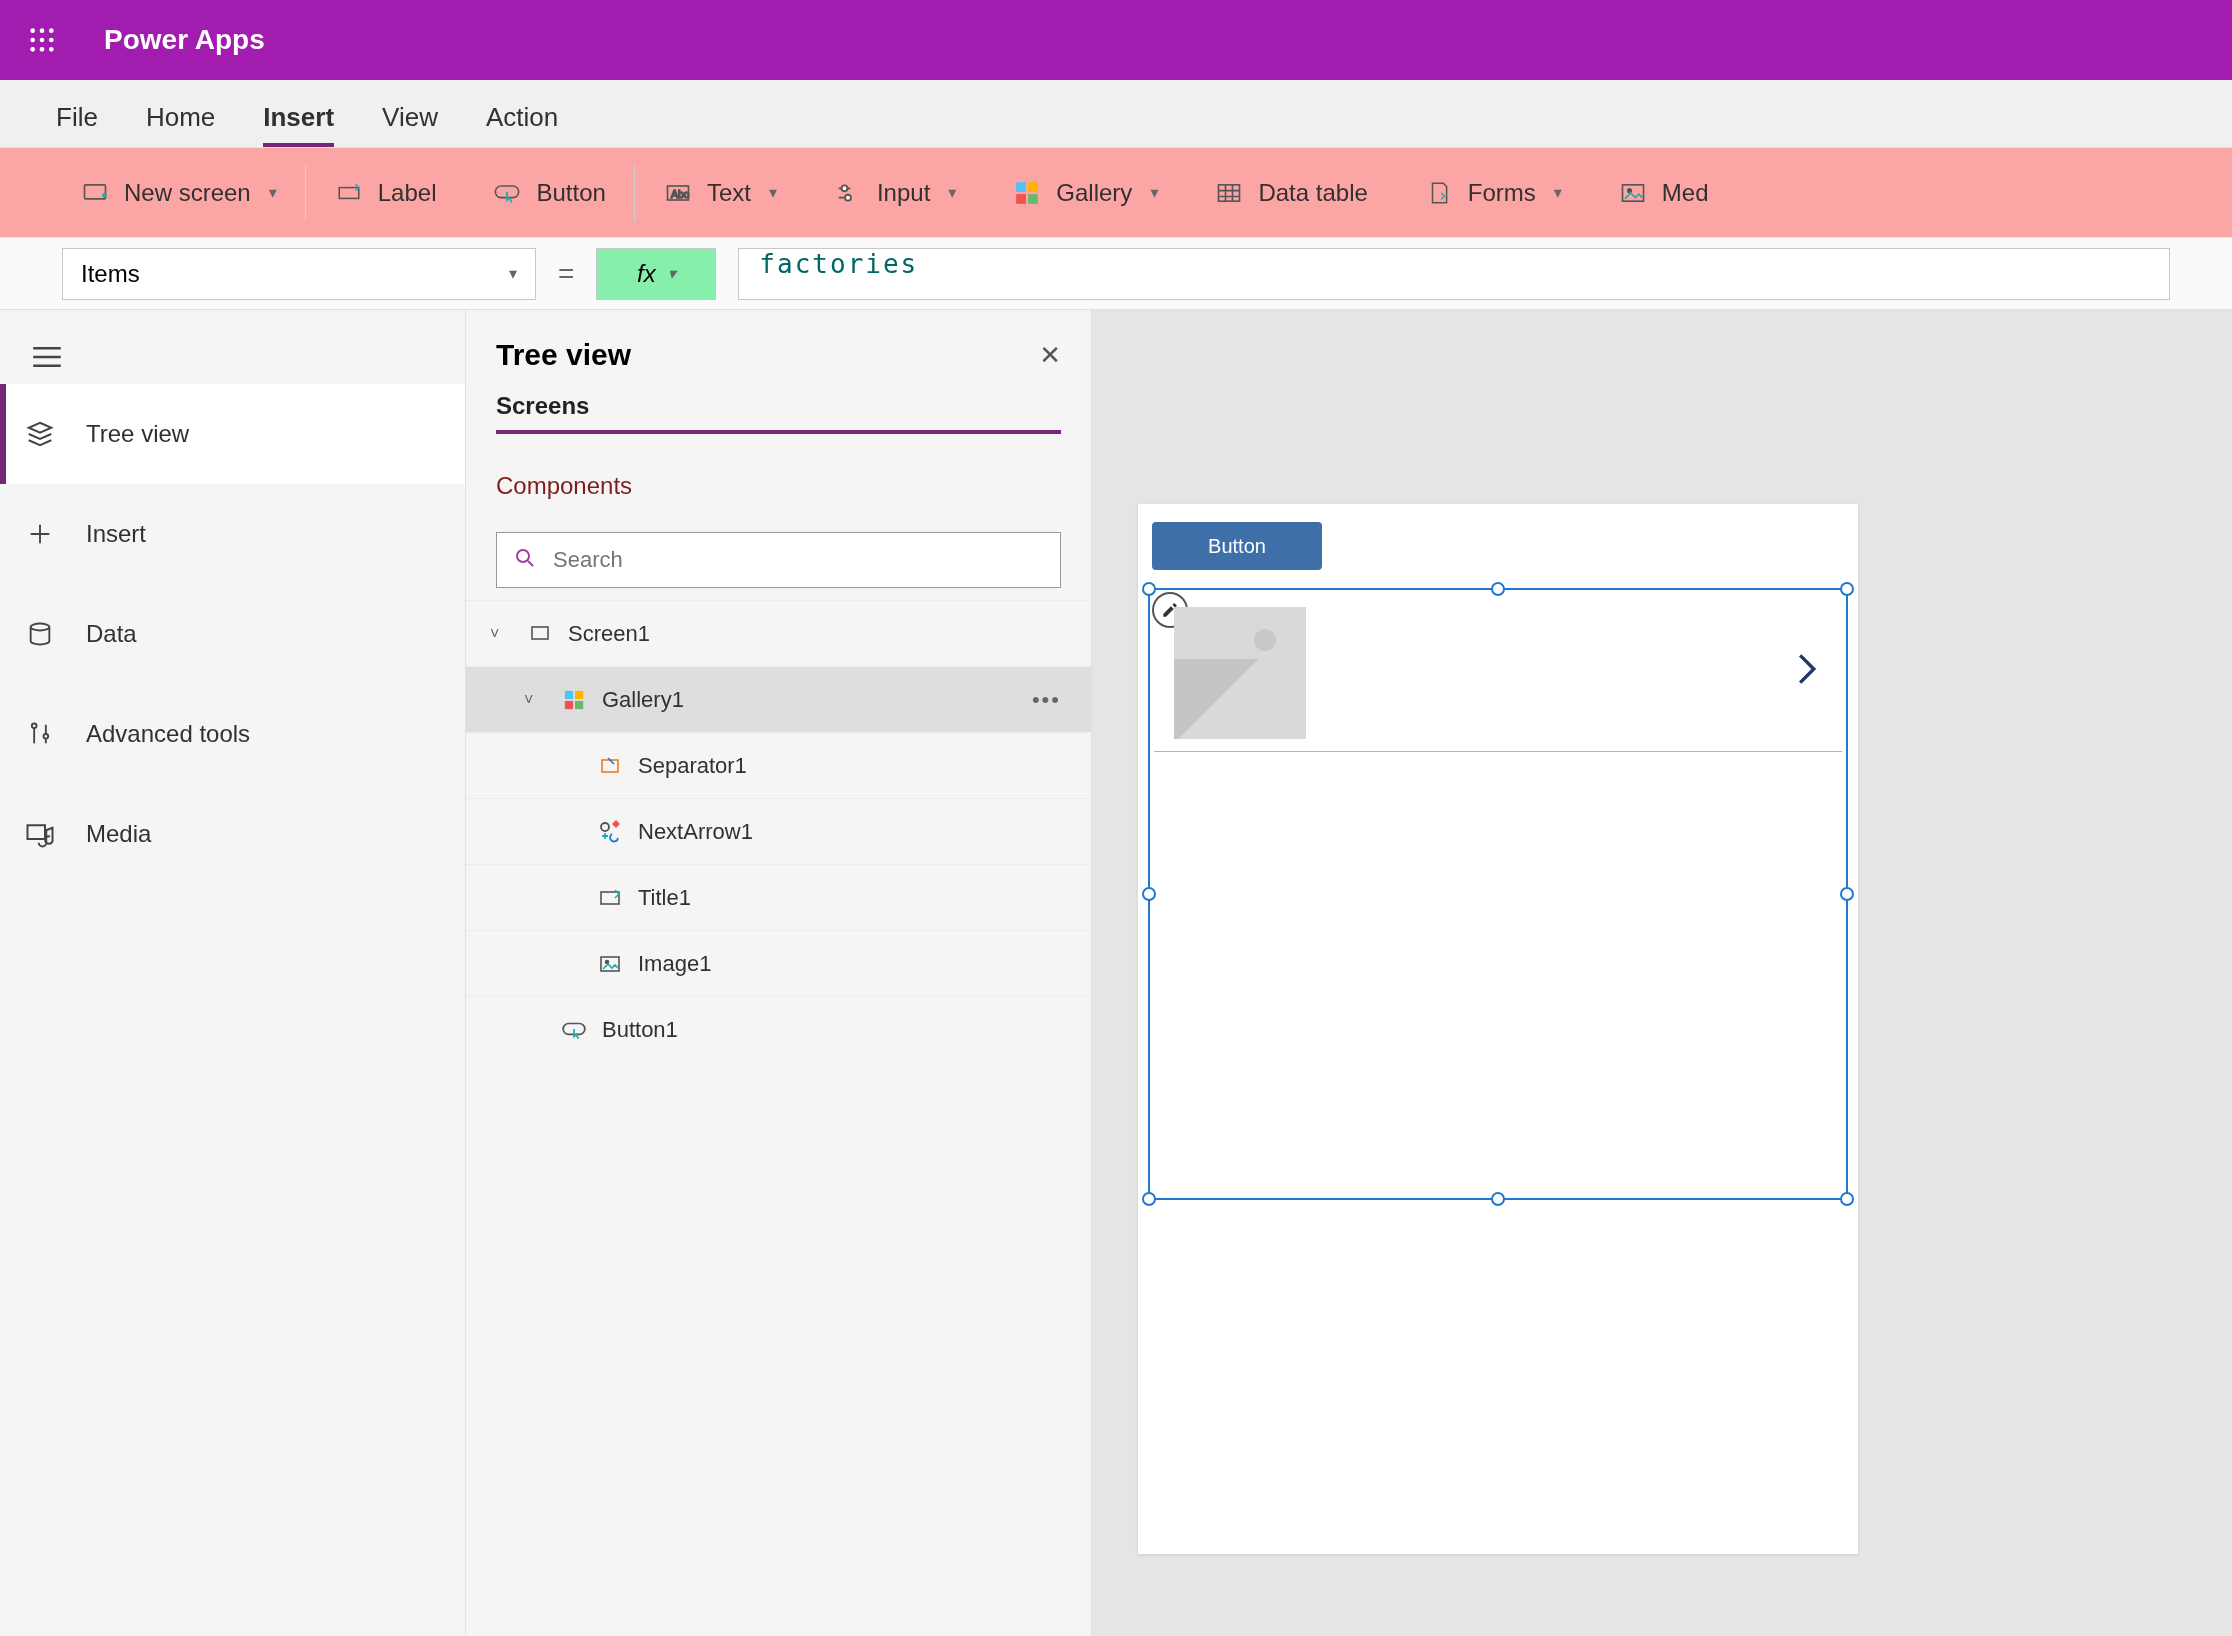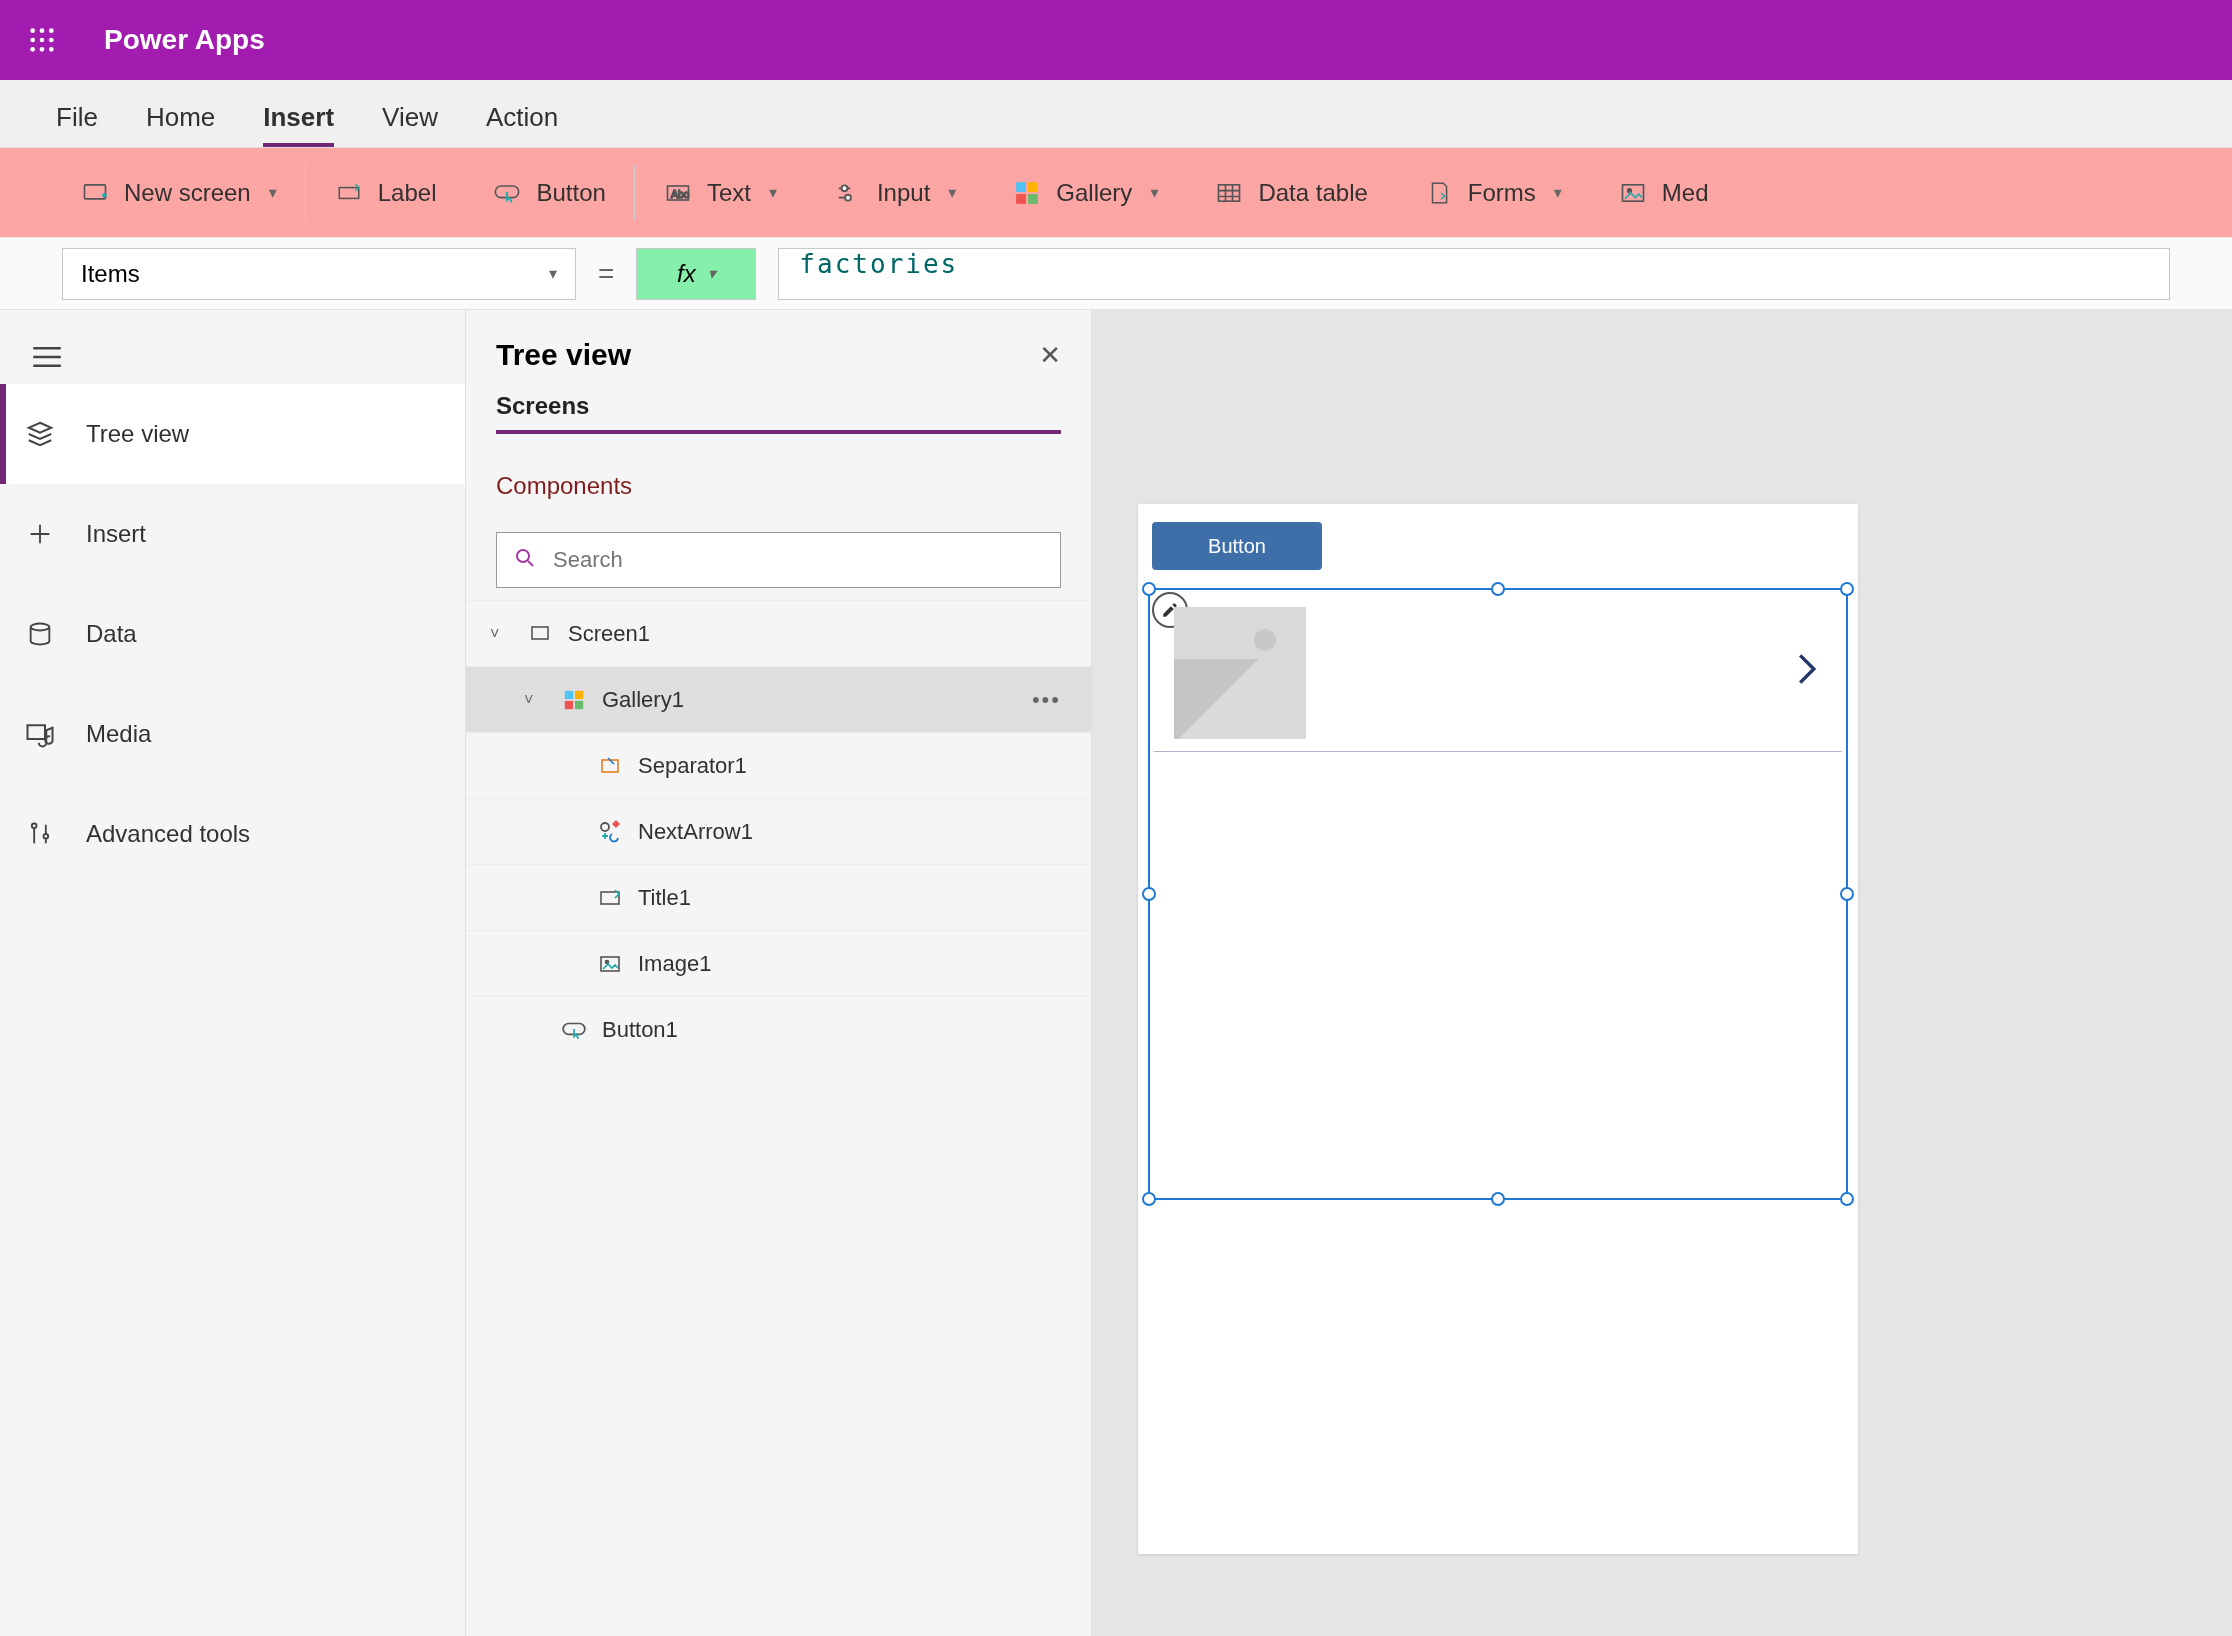--- a/index.html
+++ b/index.html
@@ -18,21 +18,21 @@
 
   
   .ribbon { height: 90px; background:#fca5a5; display:flex; align-items:center; padding-left:52px; gap:0; border-bottom:1px solid #e1e1e1; overflow:hidden; }
   .ribbon-group { display:flex; align-items:center; height:100%; padding:0 28px; gap:14px; cursor:pointer; font-size:24px; color:#323130; }
   .ribbon-sep { width:1px; height:56px; background:#d0d0d0; }
   .ribbon-icon { width:30px; height:30px; display:flex; align-items:center; justify-content:center; }
   .chev { font-size:16px; color:#666; margin-left:4px; }
 
   
   .formula-row { height: 72px; background:#fafafa; display:flex; align-items:center; padding:0 62px; gap:22px; border-bottom:1px solid #e1e1e1;}
-  .prop-select { width: 514px; height:52px; border:1px solid #c8c8c8; background:#fff; display:flex; align-items:center; justify-content:space-between; padding:0 18px; font-size:24px; }
+  .prop-select { width: 474px; height:52px; border:1px solid #c8c8c8; background:#fff; display:flex; align-items:center; justify-content:space-between; padding:0 18px; font-size:24px; }
   .equals { font-size:28px; color:#666; }
   .fx-box { width:120px; height:52px; border:1px solid #c8c8c8; background:#86efac; display:flex; align-items:center; justify-content:center; gap:8px; font-style:italic; font-size:24px; }
   .formula-input { flex:1; height:52px; border:1px solid #c8c8c8; background:#fff; padding:0 20px; font-family: Consolas, monospace; font-size:26px; color:#006666; letter-spacing:2px; }
 
   
   .main-area { display:flex; height: calc(100% - 80px - 68px - 90px - 72px); }
 
   
   .rail { width: 466px; background:#f5f5f5; border-right:1px solid #e1e1e1; padding-top:20px;}
   .rail-ham { height:54px; display:flex; align-items:center; padding-left:32px; }
@@ -240,37 +240,37 @@
       <span class="rail-icon">
           <svg viewBox="0 0 24 24" width="28" height="28" fill="none" stroke="#444" stroke-width="1.6">
             <ellipse cx="12" cy="6" rx="8" ry="3"></ellipse>
             <path d="M4 6v12c0 1.7 3.6 3 8 3s8-1.3 8-3V6"></path>
           </svg>
         </span>
       <span>Data</span>
     </div>
     <div class="rail-item">
       <span class="rail-icon">
-          <svg viewBox="0 0 24 24" width="30" height="30" fill="none" stroke="#444" stroke-width="1.6">
-            <rect x="2" y="5" width="14" height="11"></rect>
-            <path d="M11 19a3 3 0 1 0 6 0V9l5-2v9a3 3 0 1 1-2-2"></path>
-          </svg>
-        </span>
-      <span>Media</span>
-    </div>
-    <div class="rail-item">
-      <span class="rail-icon">
           <svg viewBox="0 0 24 24" width="28" height="28" fill="none" stroke="#444" stroke-width="1.6">
             <circle cx="7" cy="5" r="2"></circle>
             <path d="M7 7v13"></path>
             <circle cx="17" cy="14" r="2"></circle>
             <path d="M17 4v8M17 16v4"></path>
           </svg>
         </span>
       <span>Advanced tools</span>
+    </div>
+    <div class="rail-item">
+      <span class="rail-icon">
+          <svg viewBox="0 0 24 24" width="30" height="30" fill="none" stroke="#444" stroke-width="1.6">
+            <rect x="2" y="5" width="14" height="11"></rect>
+            <path d="M11 19a3 3 0 1 0 6 0V9l5-2v9a3 3 0 1 1-2-2"></path>
+          </svg>
+        </span>
+      <span>Media</span>
     </div>
   </div>
 
   <div class="tree-panel">
     <div class="tree-header">
       <div class="tree-title-row">
         <div class="tree-title">Tree view</div>
         <div class="close-x">✕</div>
       </div>
       <div class="tree-tabs">

